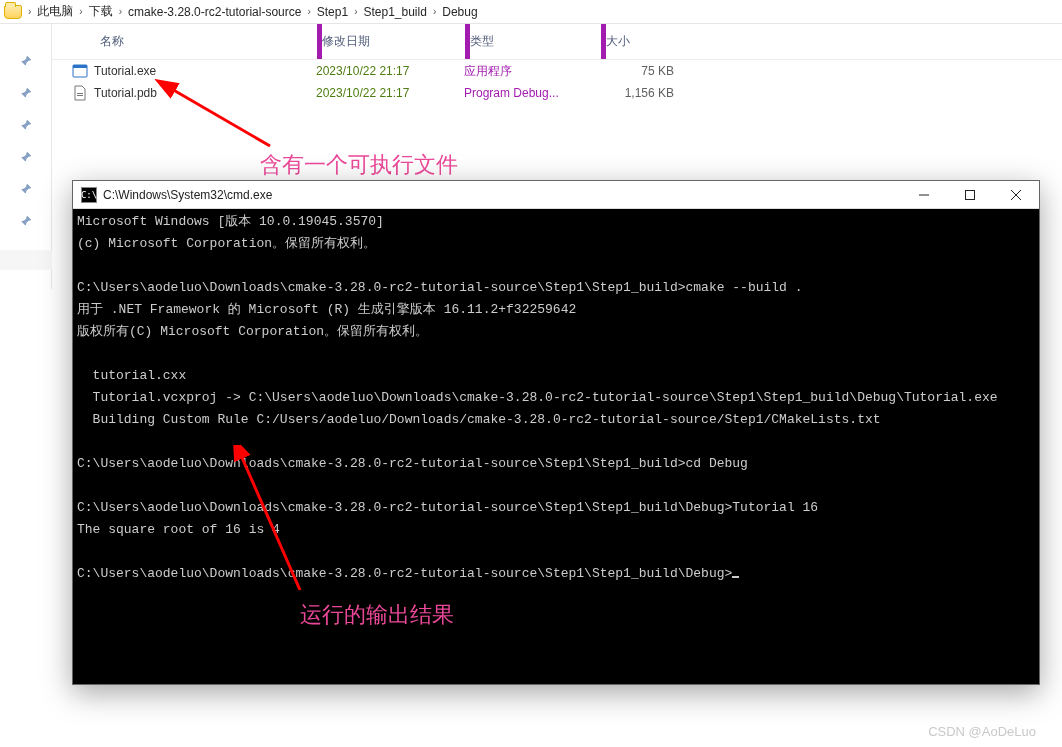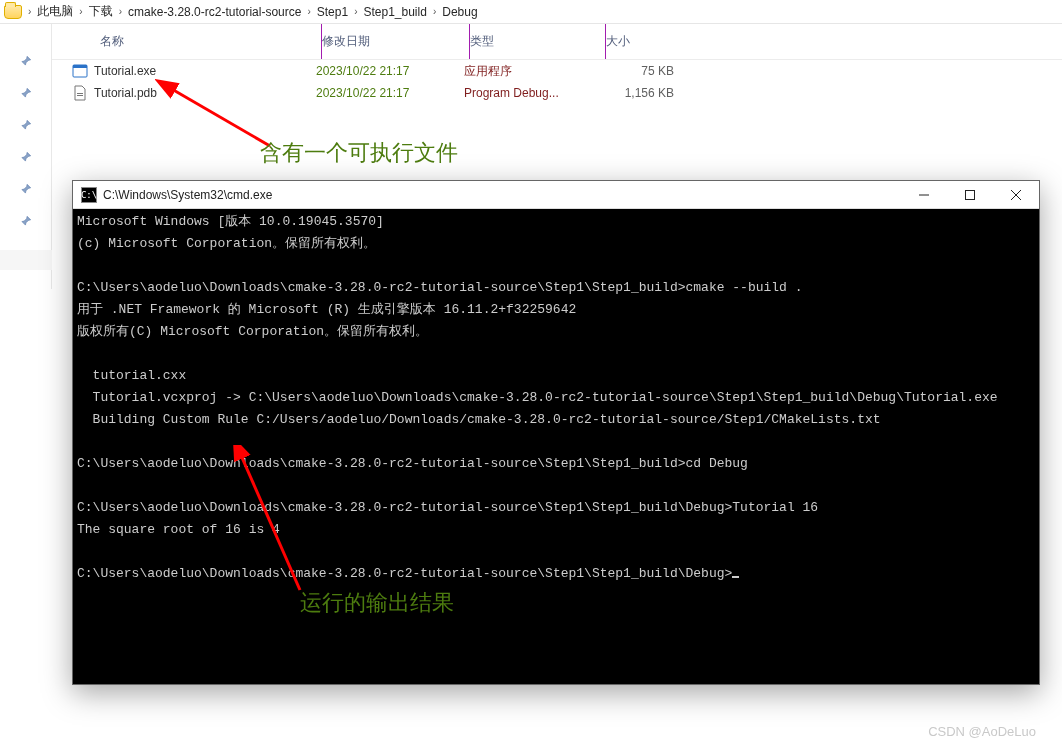--- a/index.html
+++ b/index.html
@@ -65,45 +65,46 @@
     height: 36px;
     align-items:center;
     border-bottom: 1px solid #ececec;
     color:#505c7a;
     font-size: 12px;
   }
   .col-name   { width: 270px; padding-left: 48px;}
   .col-date   { width: 148px; }
   .col-type   { width: 136px; }
   .col-size   { width: 100px; text-align:left; }
-  .col-headers > div { border-right:1px solid #a21caf; height:100%; display:flex; align-items:center;}
+  .col-headers > div { border-right:5px solid #a21caf; height:100%; display:flex; align-items:center;}
   .col-headers .col-size { border-right:none;}
 
   .file-row {
     display:flex; align-items:center;
     height: 22px;
     padding-left: 20px;
     color:#333;
   }
   .file-icon {
     width:16px; height:16px; margin-right:6px;
     display:inline-flex; align-items:center; justify-content:center;
   }
   .fname { width: 244px; display:flex; align-items:center;}
   .fdate { width: 148px; color:#4d7c0f;}
-  .ftype { width: 136px; color:#7f1d1d;}
+  .ftype { width: 136px; color:#a21caf;}
   .fsize { width: 100px; color:#606060; text-align:right; padding-right: 26px;}
 
   
   .annot {
     position:absolute;
-    color:#4d7c0f;
+    color:#ec4899;
     font-size: 22px;
     font-family: "SimSun","宋体",serif;
     pointer-events:none;
+    margin-top:12px;
   }
   .annot.small { font-size:22px; }
   svg.arrow { position:absolute; pointer-events:none; }
 
   
   .cmd-window {
     position:absolute;
     left: 72px; top: 180px;
     width: 968px; height: 505px;
     border: 1px solid #666;

